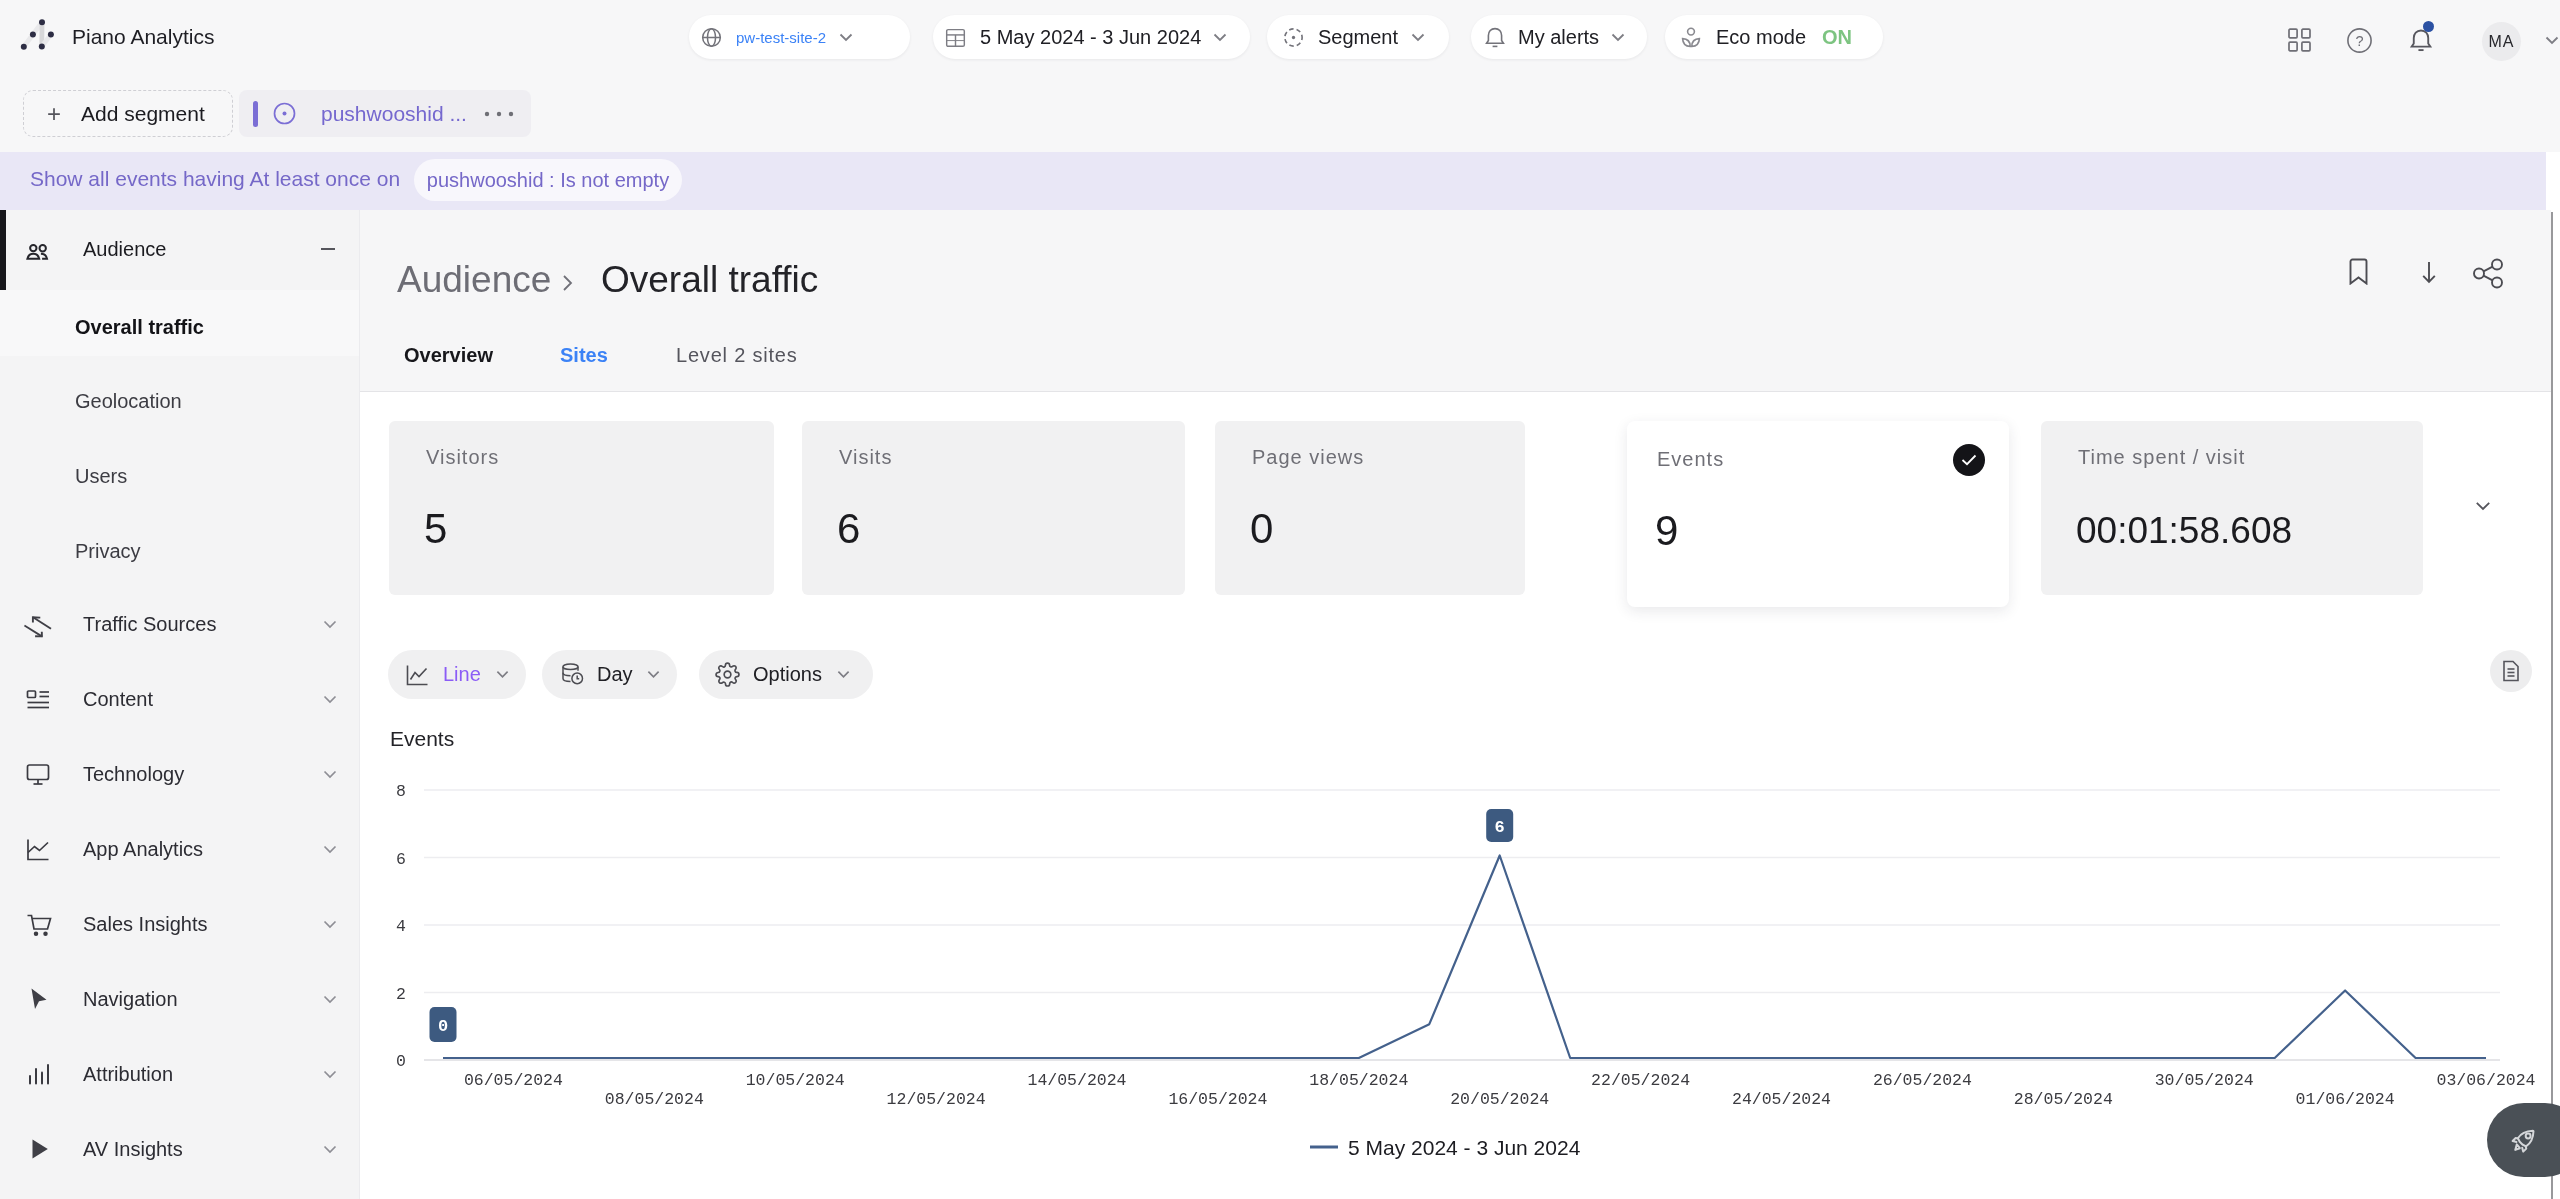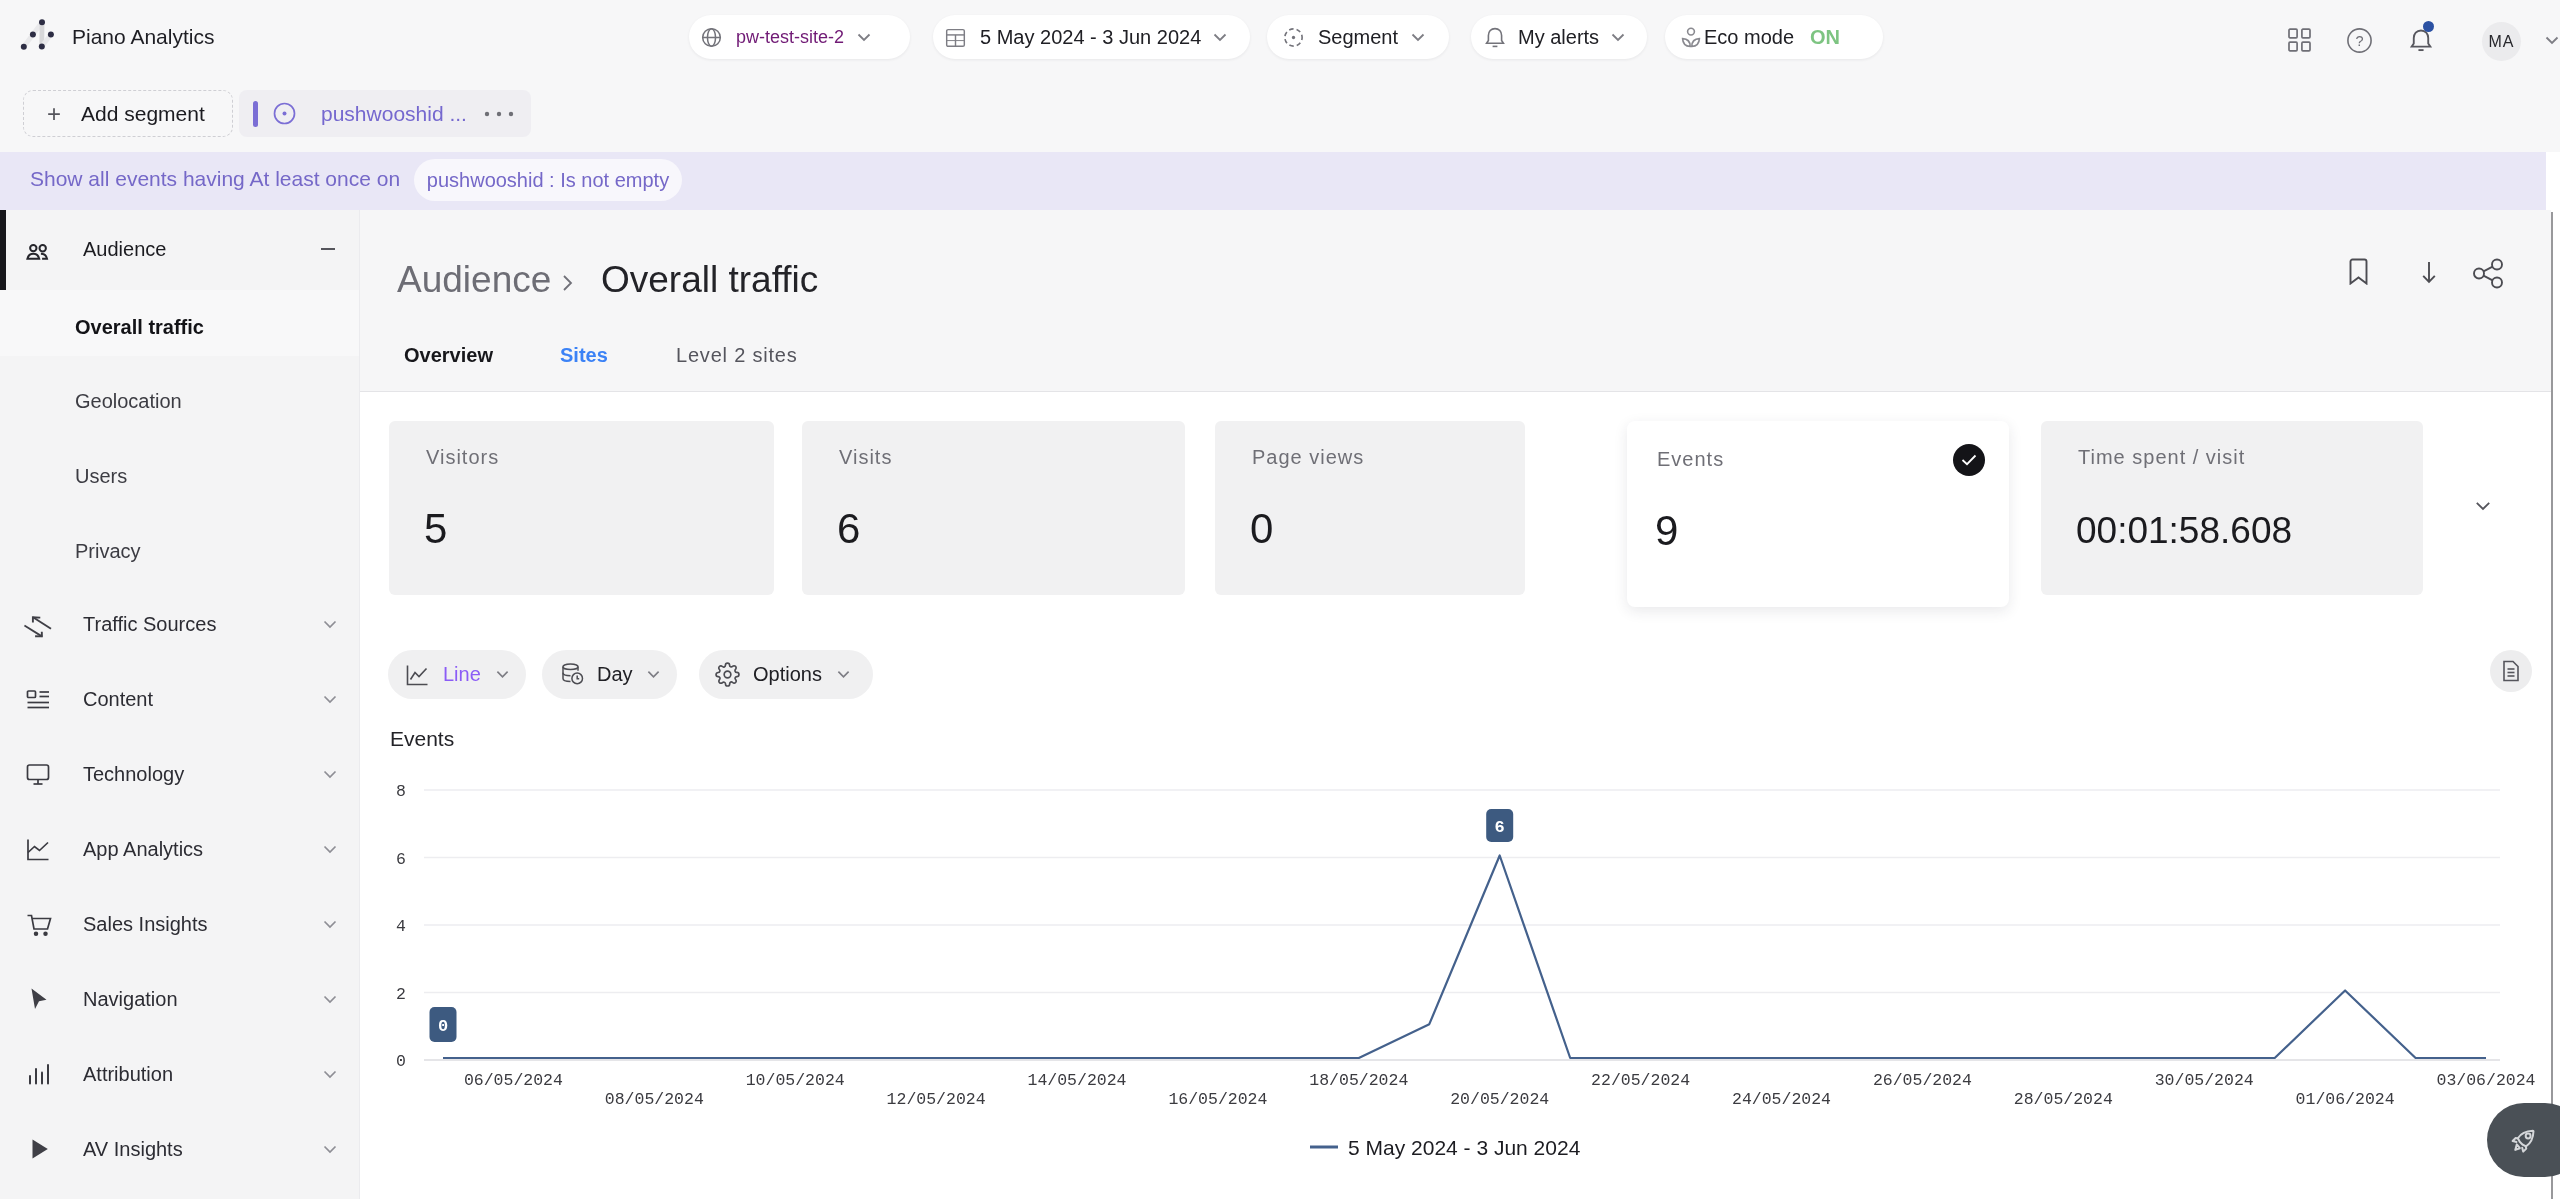--- a/index.html
+++ b/index.html
@@ -31,21 +31,21 @@
     <circle cx="28.9" cy="20.4" r="3" fill="#2d2d44"></circle>
   </svg>
   <div class="abs" style="left:72px;top:25px;font-size:21px;font-weight:500;color:#1e1e24;">Piano Analytics</div>
 
   <div class="pill" style="left:689px;top:15px;width:221px;padding-left:11px;">
     <svg class="ico" width="23" height="23" viewBox="0 0 24 24" fill="none" stroke="#73737a" stroke-width="1.6">
       <circle cx="12" cy="12" r="9.2"></circle>
       <ellipse cx="12" cy="12" rx="4.2" ry="9.2"></ellipse>
       <line x1="2.8" y1="12" x2="21.2" y2="12"></line>
     </svg>
-    <span style="margin-left:13px;font-size:18px;font-weight:500;color:#701a75;">pw-test-site-2</span>
+    <span style="margin-left:13px;font-size:15px;font-weight:500;color:#3b82f6;">pw-test-site-2</span>
     <svg class="ico" style="margin-left:13px;" width="14" height="9" viewBox="0 0 14 9" fill="none" stroke="#7d7d84" stroke-width="1.8">
         <polyline points="1.5,1.5 7,7 12.5,1.5"></polyline>
       </svg>
   </div>
 
   <div class="pill" style="left:933px;top:15px;width:317px;padding-left:11px;">
     <svg class="ico" width="23" height="23" viewBox="0 0 24 24" fill="none" stroke="#7d7d84" stroke-width="1.5">
       <rect x="2.8" y="3.8" width="18.4" height="17.4" rx="1.5"></rect>
       <line x1="2.8" y1="9.3" x2="21.2" y2="9.3"></line>
       <line x1="12" y1="9.3" x2="12" y2="21.2"></line>
@@ -78,21 +78,21 @@
         <polyline points="1.5,1.5 7,7 12.5,1.5"></polyline>
       </svg>
   </div>
 
   <div class="pill" style="left:1665px;top:15px;width:218px;padding-left:14px;">
     <svg class="ico" width="24" height="24" viewBox="0 0 24 24" fill="none" stroke="#8a8a90" stroke-width="1.6">
       <circle cx="12" cy="6.6" r="3.4"></circle>
       <path d="M11.2 21.5 C11.2 16.5 8.4 13.8 3.6 13.6 C3.8 18.4 6.4 21.2 11.2 21.5 Z"></path>
       <path d="M12.8 21.5 C12.8 16.5 15.6 13.8 20.4 13.6 C20.2 18.4 17.6 21.2 12.8 21.5 Z"></path>
     </svg>
-    <span style="margin-left:1px;font-size:20px;font-weight:500;color:#202025;">Eco mode</span>
+    <span style="margin-left:13px;font-size:20px;font-weight:500;color:#202025;">Eco mode</span>
     <span style="margin-left:16px;font-size:20px;font-weight:600;color:#7dc481;">ON</span>
   </div>
 
   <svg class="abs" style="left:2288px;top:28px;" width="23" height="24" viewBox="0 0 23 24" fill="none" stroke="#6f6f76" stroke-width="1.7">
     <rect x="1" y="1.2" width="8.1" height="8.6" rx="1"></rect>
     <rect x="13.9" y="1.2" width="8.1" height="8.6" rx="1"></rect>
     <rect x="1" y="14.2" width="8.1" height="8.6" rx="1"></rect>
     <rect x="13.9" y="14.2" width="8.1" height="8.6" rx="1"></rect>
   </svg>
   <svg class="abs" style="left:2346px;top:27px;" width="27" height="27" viewBox="0 0 27 27" fill="none">

